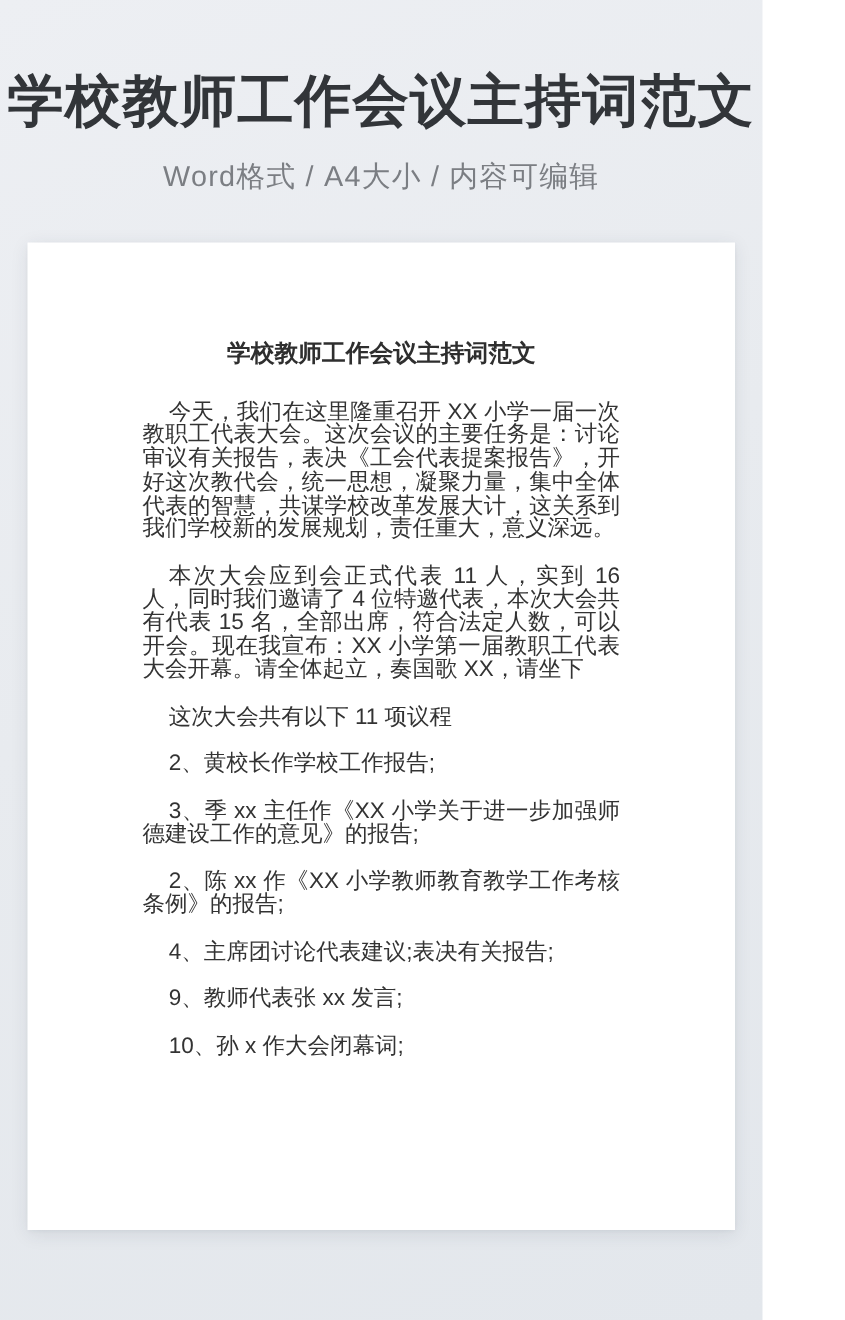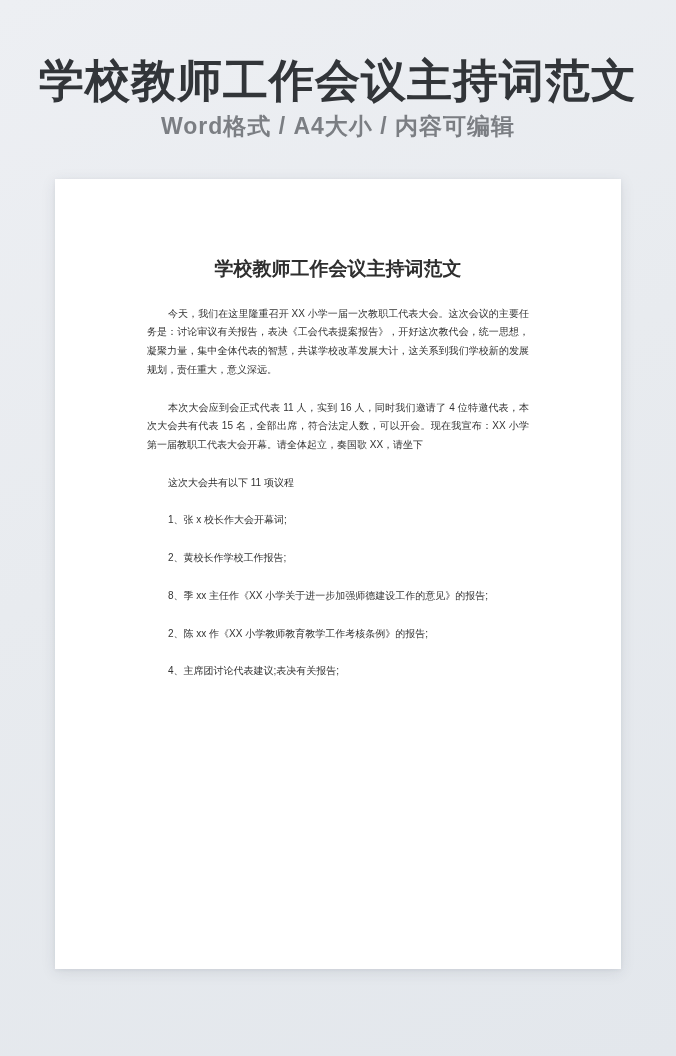--- a/index.html
+++ b/index.html
@@ -2,42 +2,42 @@
 <html lang="zh"><head>
 <meta charset="utf-8">
 <style>
   html, body { margin: 0; padding: 0; }
   body {
     font-family: "Liberation Sans", "DejaVu Sans", sans-serif;
     -webkit-font-smoothing: antialiased;
   }
   .canvas {
     position: relative;
-    width: 676px;
+    width: 610px;
     height: 1056px;
     overflow: hidden;
     background: linear-gradient(155deg, #edeff3 0%, #e8ebef 45%, #e3e7ec 100%);
   }
   .hero {
     padding-top: 56px;
     text-align: center;
   }
   .hero-title {
     margin: 0;
     font-size: 45px;
     line-height: 1.1;
     font-weight: 800;
     color: #323539;
     letter-spacing: 1px;
   }
   .hero-subtitle {
-    margin: 7px 0 0 0;
+    margin: 22px 0 0 0;
     font-size: 23px;
     line-height: 1.2;
-    font-weight: 700;
+    font-weight: 400;
     color: #7b7e83;
     letter-spacing: 1px;
   }
   .page {
     box-sizing: border-box;
     width: 566px;
     height: 790px;
     margin: 39px auto 0 auto;
     background: #ffffff;
     box-shadow: 0 3px 14px rgba(40, 50, 70, 0.10), 0 1px 4px rgba(40, 50, 70, 0.06);
@@ -46,21 +46,21 @@
   .doc-title {
     margin: 0 0 23px 0;
     text-align: center;
     font-size: 19px;
     line-height: 1.3;
     font-weight: 700;
     color: #2e2e2e;
   }
   .doc p {
     margin: 0 0 19px 0;
-    font-size: 10px;
+    font-size: 18px;
     line-height: 18.7px;
     color: #333333;
     text-indent: 21px;
     text-align: justify;
     word-break: break-all;
   }
 </style>
 </head>
 <body>
 
@@ -72,21 +72,22 @@
   </div>
 
   <div class="page">
     <div class="doc">
       <h2 class="doc-title">学校教师工作会议主持词范文</h2>
 
       <p>今天，我们在这里隆重召开 XX 小学一届一次教职工代表大会。这次会议的主要任务是：讨论审议有关报告，表决《工会代表提案报告》，开好这次教代会，统一思想，凝聚力量，集中全体代表的智慧，共谋学校改革发展大计，这关系到我们学校新的发展规划，责任重大，意义深远。</p>
       <p>本次大会应到会正式代表 11 人，实到 16 人，同时我们邀请了 4 位特邀代表，本次大会共有代表 15 名，全部出席，符合法定人数，可以开会。现在我宣布：XX 小学第一届教职工代表大会开幕。请全体起立，奏国歌 XX，请坐下</p>
       <p>这次大会共有以下 11 项议程</p>
 
-      <p>1、张 x 校长作大会开幕词;</p>
       <p>2、黄校长作学校工作报告;</p>
-      <p>8、季 xx 主任作《XX 小学关于进一步加强师德建设工作的意见》的报告;</p>
+      <p>3、季 xx 主任作《XX 小学关于进一步加强师德建设工作的意见》的报告;</p>
       <p>2、陈 xx 作《XX 小学教师教育教学工作考核条例》的报告;</p>
       <p>4、主席团讨论代表建议;表决有关报告;</p>
+      <p>9、教师代表张 xx 发言;</p>
+      <p>10、孙 x 作大会闭幕词;</p>
     </div>
   </div>
 
 </div>
 
 </body></html>

